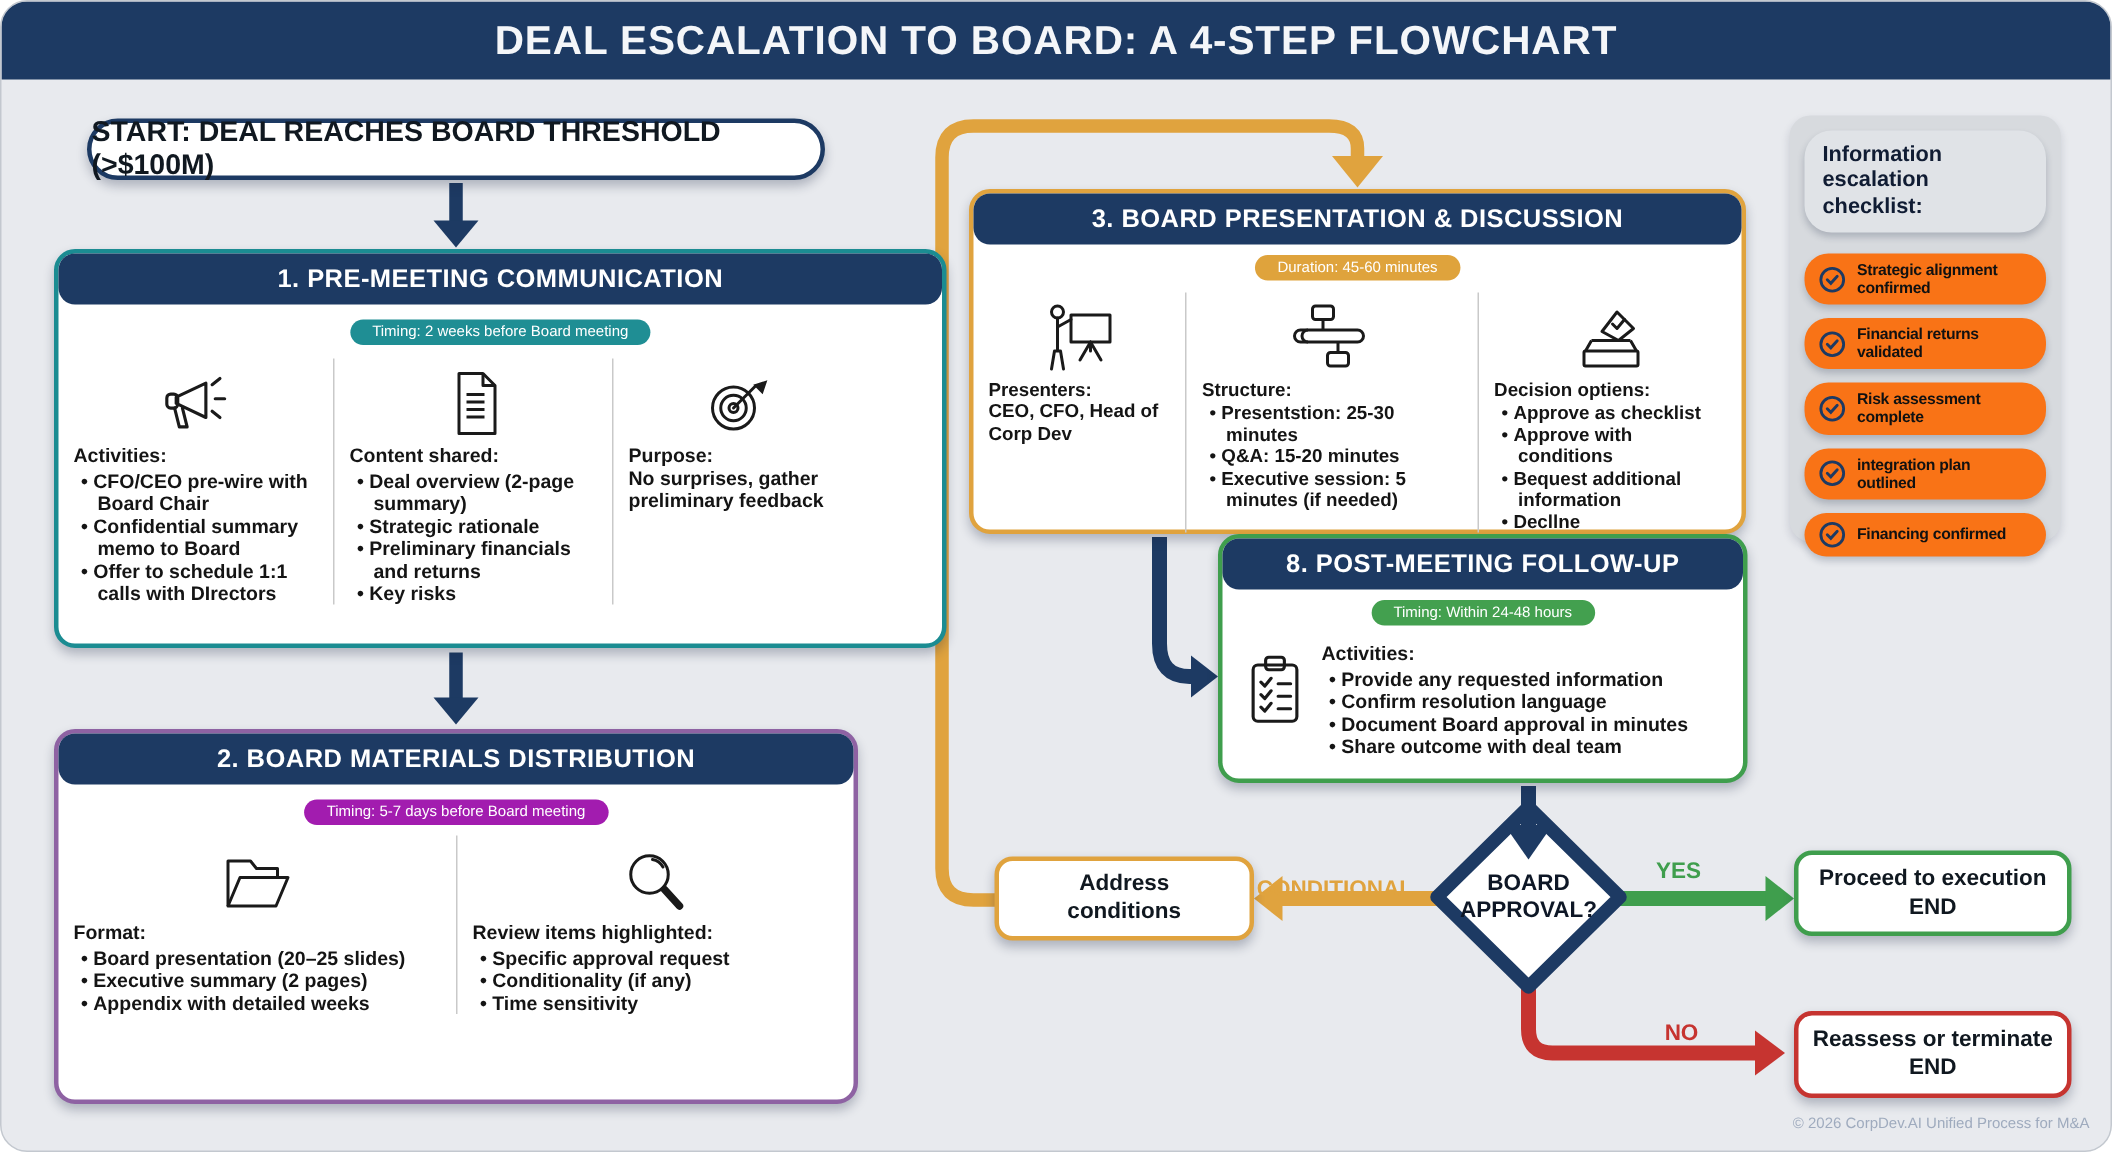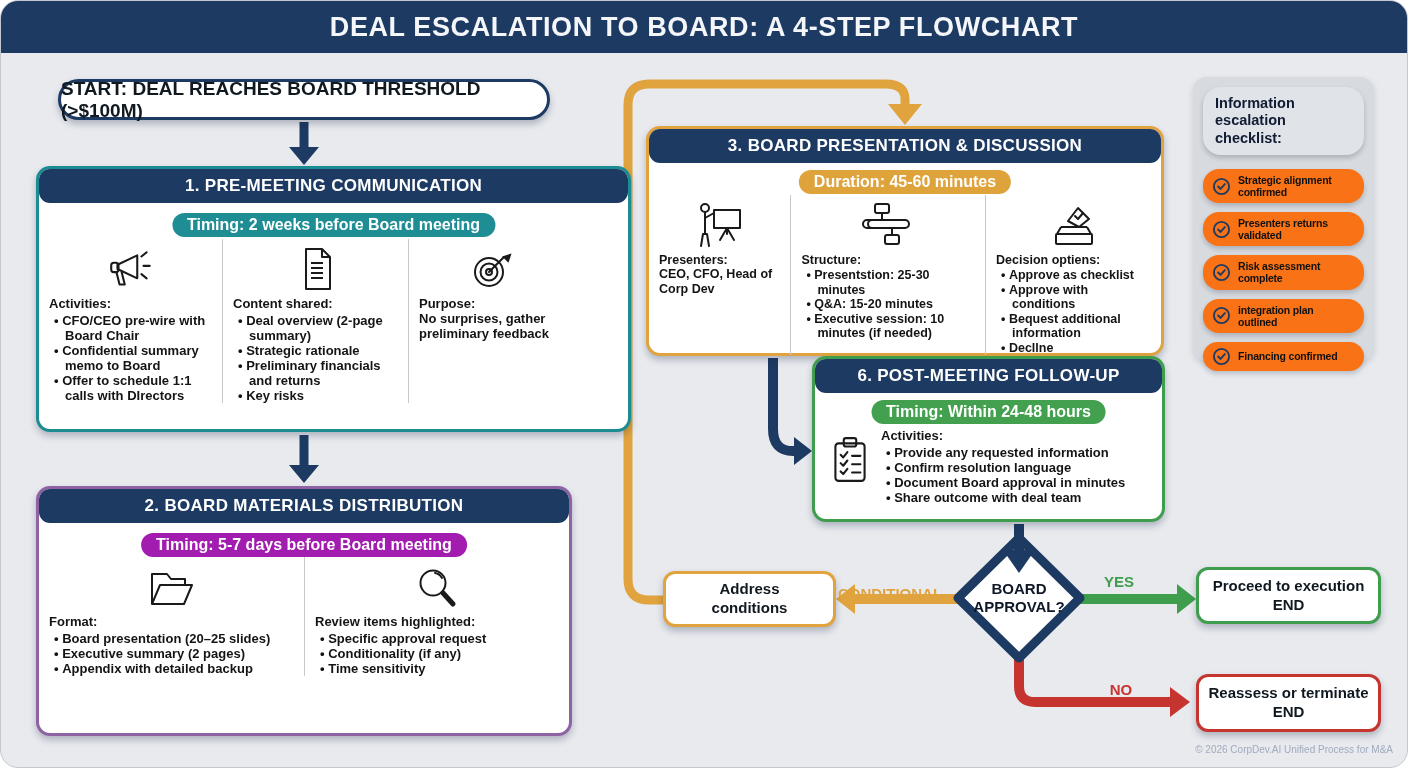--- a/index.html
+++ b/index.html
@@ -12,21 +12,21 @@
   
   .node{position:absolute;background:#ffffff;box-sizing:border-box;
         box-shadow:0 4px 7px rgba(25,35,65,.28);}
   .pill{border-radius:21px;border:3.5px solid #1d3a63;display:flex;align-items:center;justify-content:center;}
   .pill .ptxt{font-size:19px;font-weight:800;color:#101820;}
   .step{border-radius:14px;}
   .step .band{position:absolute;top:0;left:0;right:0;height:34px;background:#1d3a63;border-radius:11px;
               display:flex;align-items:center;justify-content:center;}
   .step .band span{color:#ffffff;font-size:17px;font-weight:800;letter-spacing:.3px;}
   .badge{position:absolute;left:50%;transform:translateX(-50%);padding:3px 15px;border-radius:13px;
-         color:#ffffff;font-size:16px;font-weight:700;white-space:nowrap;text-align:right;}
+         color:#ffffff;font-size:10px;font-weight:400;white-space:nowrap;text-align:right;}
   .cols{position:absolute;left:0;right:0;display:flex;}
   .col{box-sizing:border-box;padding:0 10px;}
   .col.div-l{border-left:1px solid #c9c9c9;}
   .iconrow{display:flex;justify-content:center;align-items:flex-end;height:54px;margin-bottom:4px;}
   .chead{font-size:13px;font-weight:800;color:#141414;line-height:1.15;}
   .ctext{font-size:13px;font-weight:600;color:#141414;line-height:1.15;}
   ul.blist{margin:1px 0 0 0;padding:0 0 0 5px;list-style:none;}
   ul.blist li{font-size:13px;font-weight:600;color:#141414;line-height:1.16;
               padding-left:11px;text-indent:-11px;}
   ul.blist li::before{content:"•\00a0";}
@@ -186,21 +186,21 @@
           <svg width="52" height="46" viewBox="0 0 52 44" fill="none" stroke="#1a1a1a" stroke-width="2" stroke-linejoin="round">
             <path d="M6 38 V8 h15 l4 5 h14 v6"></path>
                 <path d="M6 38 L14 19 h32 L38 38 Z"></path>
           </svg>
             </span>
           </div>
         <div class="chead">Format:</div>
         <ul class="blist">
           <li>Board presentation (20–25 slides)</li>
           <li>Executive summary (2 pages)</li>
-          <li>Appendix with detailed backup</li>
+          <li>Appendix with detailed weeks</li>
         </ul>
       </div>
       <div class="col div-l" style="width:268px;">
         <div class="iconrow">
             <span class="icon">
           <svg width="48" height="48" viewBox="0 0 48 48" fill="none" stroke="#1a1a1a" stroke-width="2" stroke-linecap="round">
             <circle cx="20" cy="20" r="12.5"></circle>
                 <path d="M22 10 a10 10 0 0 1 7 5"></path>
             <path d="M30 30 L40 41" stroke-width="5"></path>
           </svg>
@@ -246,21 +246,21 @@
                 <path d="M10 20 a4 4 0 0 0 0 8"></path>
             <path d="M30 28 v7"></path>
                 <rect x="23" y="35" width="14" height="9" rx="2"></rect>
           </svg>
             </span>
           </div>
         <div class="chead">Structure:</div>
         <ul class="blist">
           <li>Presentstion: 25-30 minutes</li>
           <li>Q&amp;A: 15-20 minutes</li>
-          <li>Executive session: 10 minutes (if needed)</li>
+          <li>Executive session: 5 minutes (if needed)</li>
         </ul>
       </div>
       <div class="col div-l" style="width:178px;">
         <div class="iconrow">
             <span class="icon">
           <svg width="50" height="50" viewBox="0 0 50 48" fill="none" stroke="#1a1a1a" stroke-width="2" stroke-linejoin="round">
             <path d="M19 21 L29 8 L40 19 L30 27 Z"></path>
                 <path d="M26 16 l3 3 5 -6" stroke-linecap="round"></path>
             <path d="M12 27 h26"></path>
                 <path d="M8 34 l4 -7 M42 34 l-4 -7"></path>
@@ -274,21 +274,21 @@
           <li>Approve with conditions</li>
           <li>Bequest additional information</li>
           <li>Decllne</li>
         </ul>
       </div>
     </div>
   </div>
 
   <div class="node step" style="left:811px;top:355px;width:353px;height:166px;border:3px solid #3f9e4d;">
     <div class="band">
-        <span>6. POST-MEETING FOLLOW-UP</span>
+        <span>8. POST-MEETING FOLLOW-UP</span>
       </div>
     <div class="badge" style="top:41px;background:#43a04f;">Timing: Within 24-48 hours</div>
     <div style="position:absolute;top:70px;left:14px;right:8px;display:flex;gap:10px;align-items:flex-start;">
       <span class="icon" style="margin-top:6px;">
         <svg width="42" height="50" viewBox="0 0 40 48" fill="none" stroke="#1a1a1a" stroke-width="2" stroke-linejoin="round">
           <rect x="6" y="8" width="28" height="36" rx="3"></rect>
             <rect x="14" y="3" width="12" height="8" rx="2"></rect>
           <path d="M11 19 l2.5 2.5 4 -5 M22 20 h8" stroke-linecap="round"></path>
           <path d="M11 27 l2.5 2.5 4 -5 M22 28 h8" stroke-linecap="round"></path>
           <path d="M11 35 l2.5 2.5 4 -5 M22 36 h8" stroke-linecap="round"></path>
@@ -341,21 +341,21 @@
         </span>
       <span>Strategic alignment confirmed</span>
     </div>
     <div class="chk">
       <span class="icon">
         <svg width="19" height="19" viewBox="0 0 20 20" fill="none" stroke="#1d3a63" stroke-width="2" stroke-linecap="round">
             <circle cx="10" cy="10" r="8"></circle>
             <path d="M6.5 10 l2.5 2.5 4.5 -5"></path>
           </svg>
         </span>
-      <span>Presenters returns validated</span>
+      <span>Financial returns validated</span>
     </div>
     <div class="chk">
       <span class="icon">
         <svg width="19" height="19" viewBox="0 0 20 20" fill="none" stroke="#1d3a63" stroke-width="2" stroke-linecap="round">
             <circle cx="10" cy="10" r="8"></circle>
             <path d="M6.5 10 l2.5 2.5 4.5 -5"></path>
           </svg>
         </span>
       <span>Risk assessment complete</span>
     </div>

